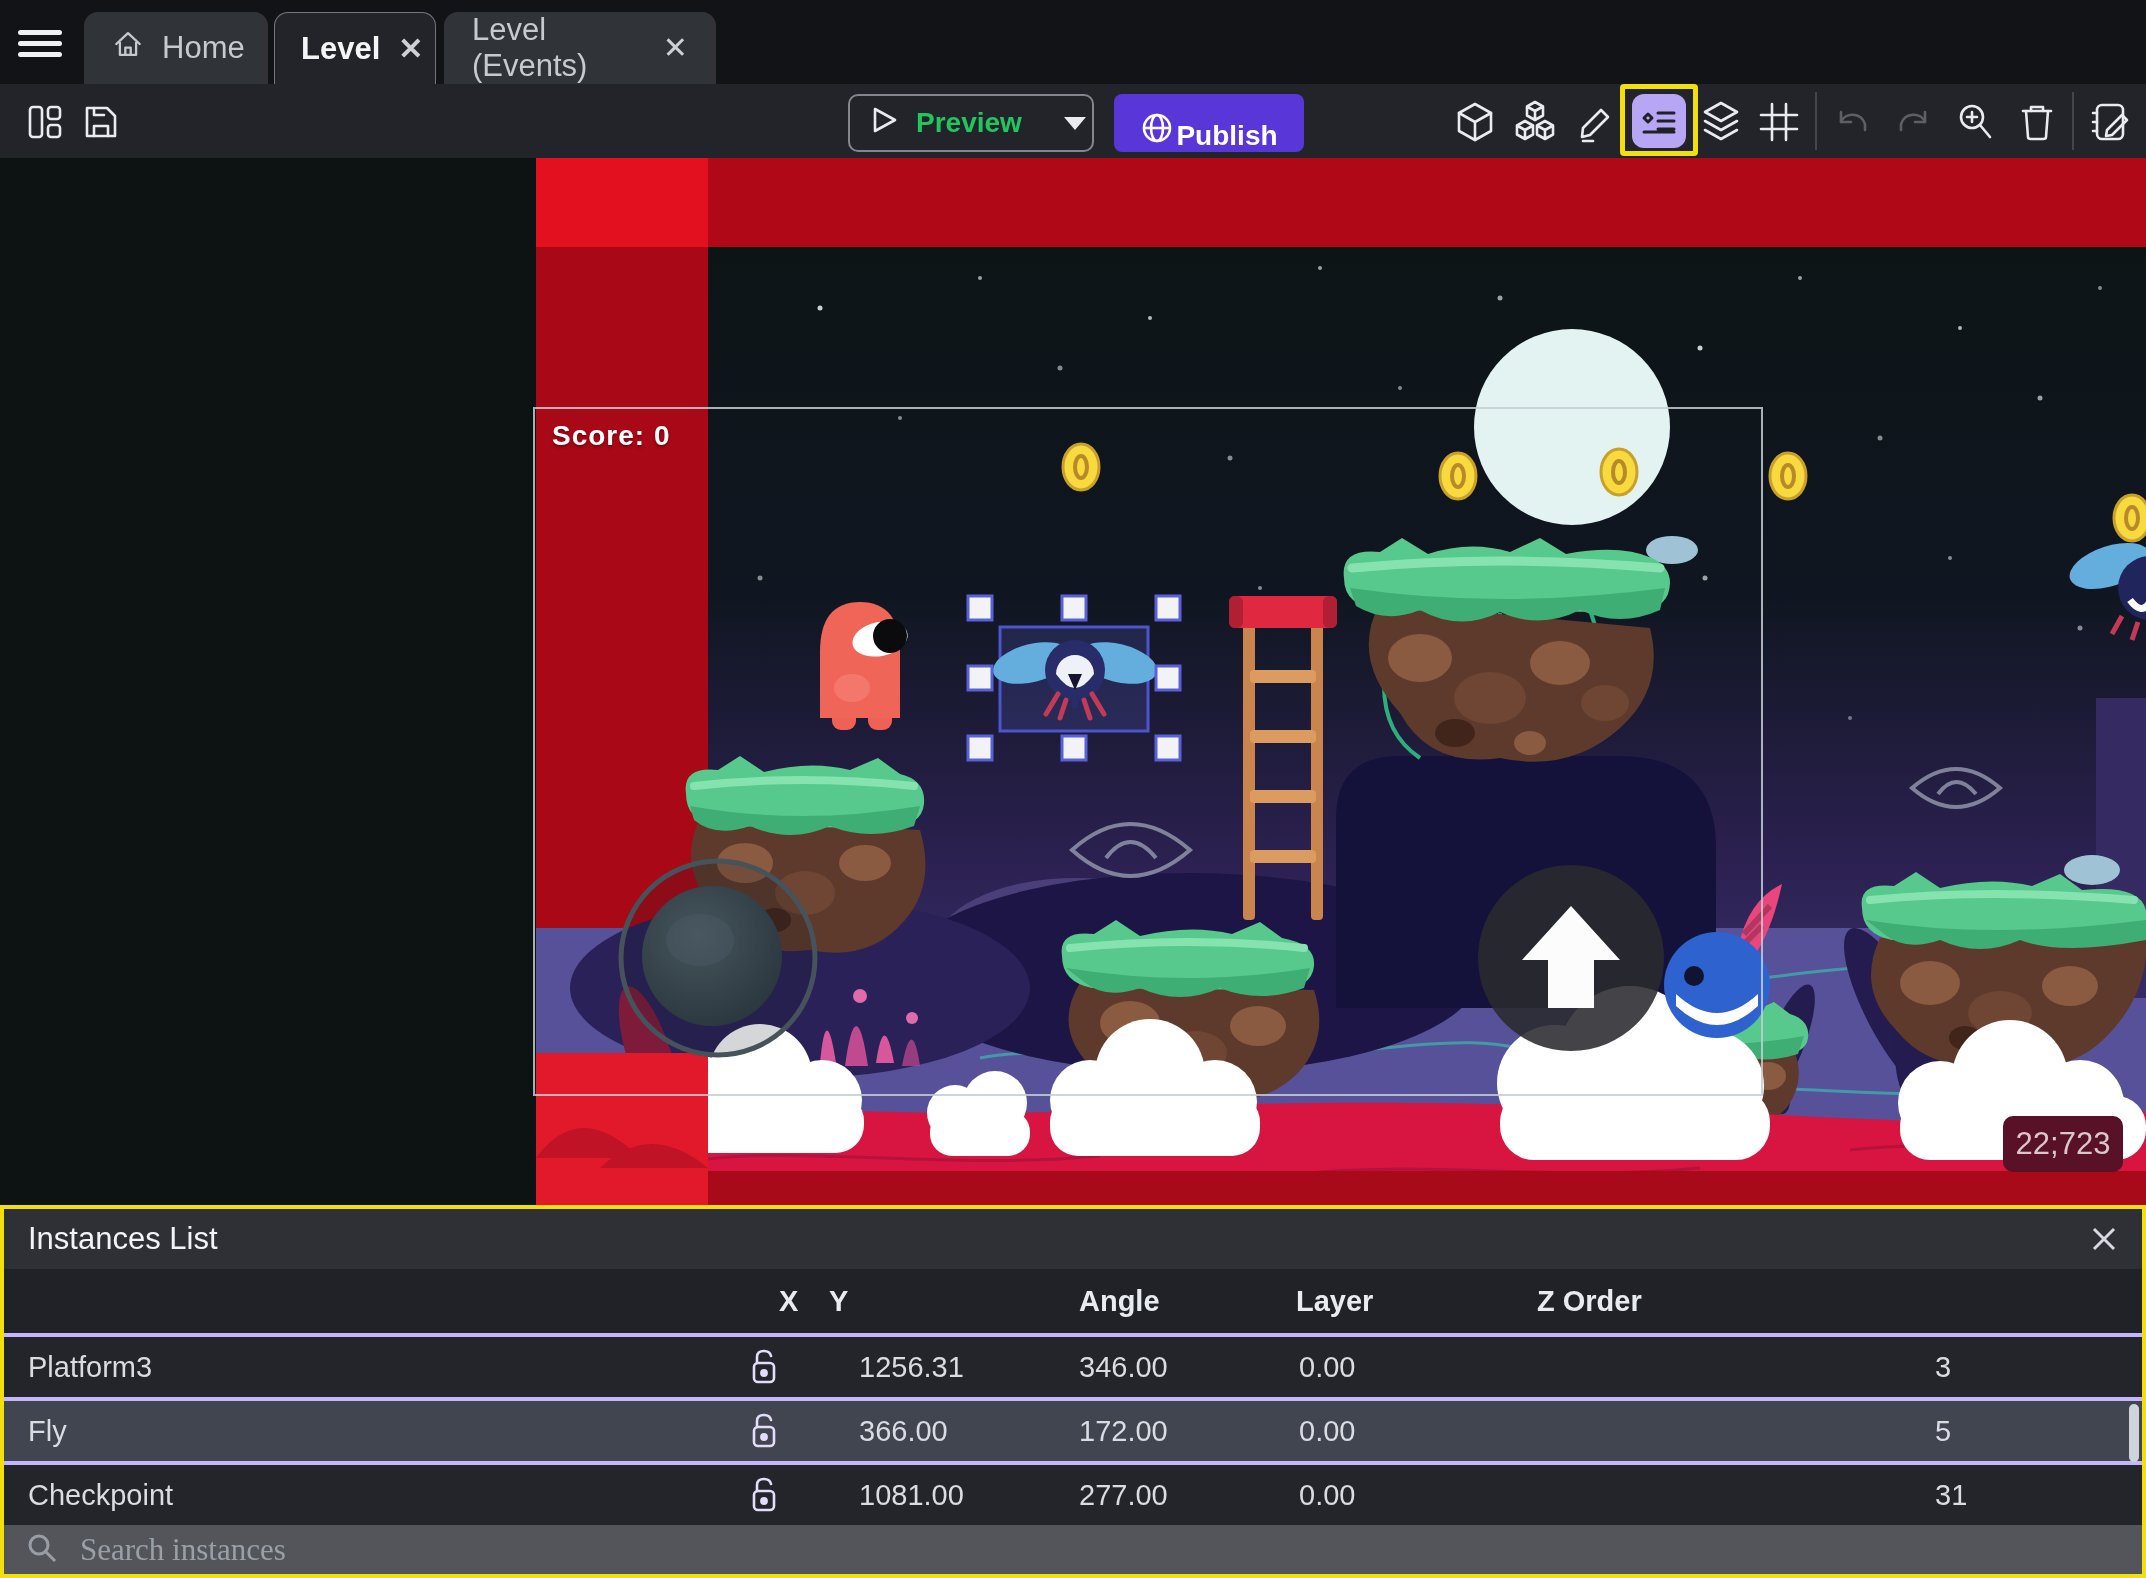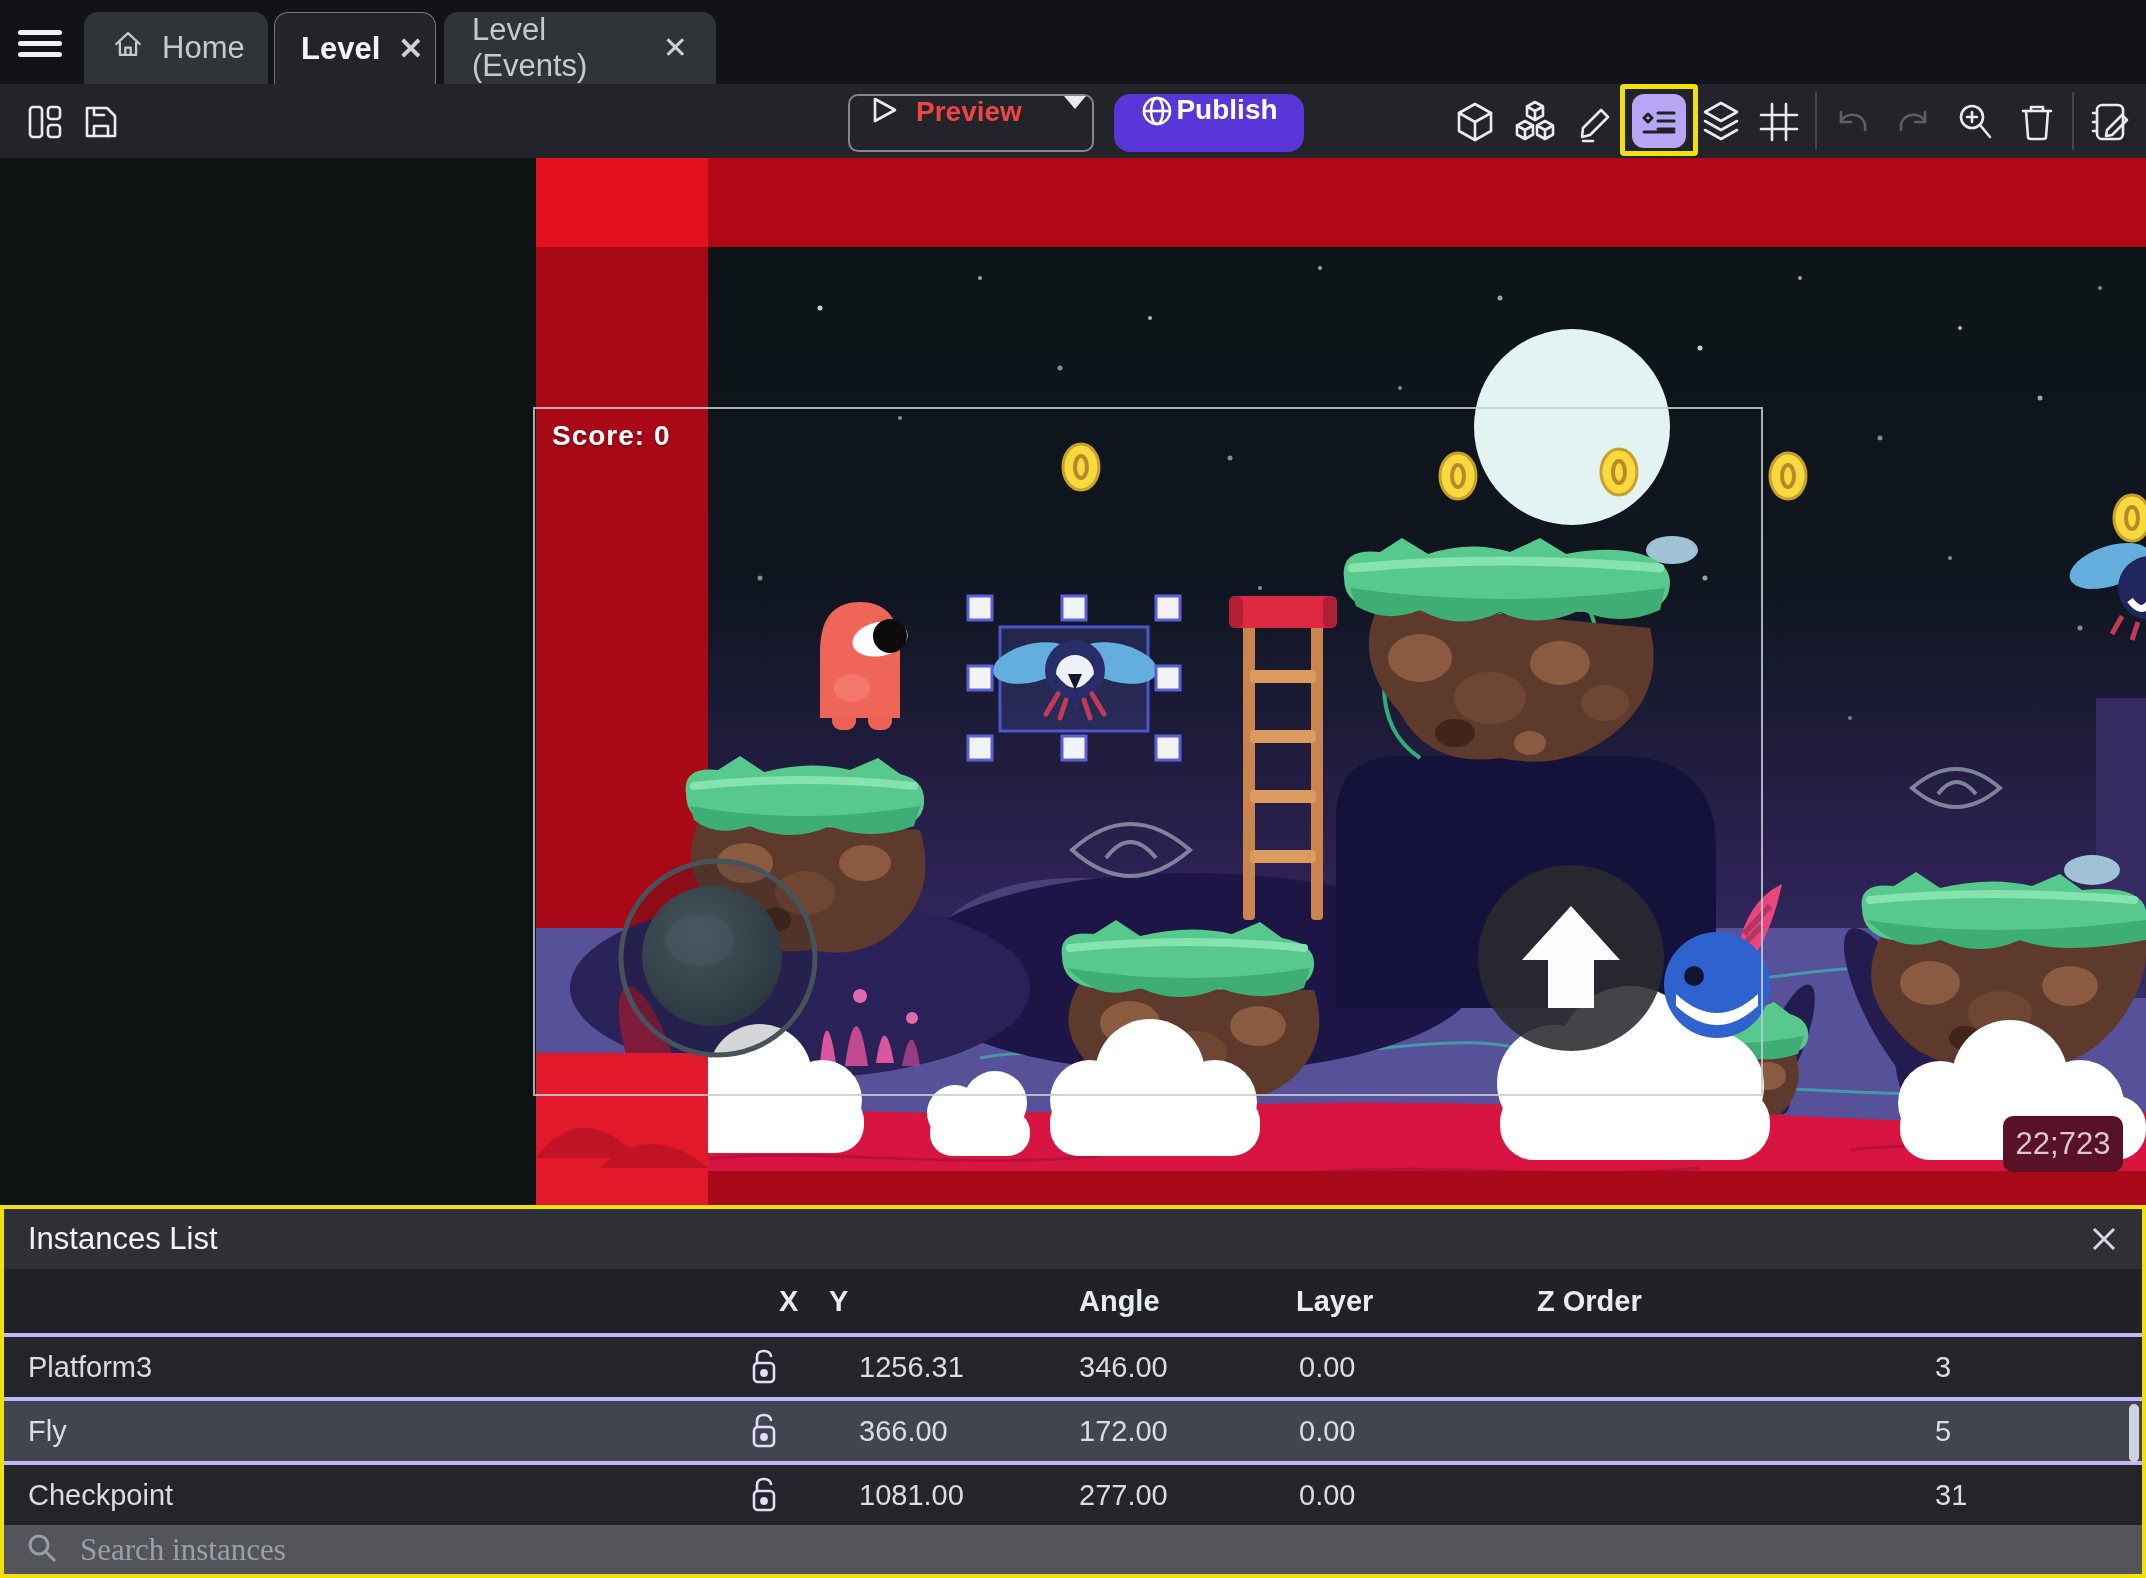--- a/index.html
+++ b/index.html
@@ -19,28 +19,28 @@
   .ticon-home svg { width:36px; height:36px; stroke:#c6c9cf; stroke-width:2.6; fill:none;
                     stroke-linecap:round; stroke-linejoin:round; }
 
   
   .toolbar { position:absolute; left:0; top:84px; width:2146px; height:74px; background:#222429; }
   .tbicon { position:absolute; top:15px; width:46px; height:46px; display:flex; align-items:center;
             justify-content:center; cursor:pointer; }
   .tbicon svg { stroke:#e9ebf1; stroke-width:2.6; fill:none; stroke-linecap:round; stroke-linejoin:round; }
   .tbicon.dim svg { stroke:#5c6066; }
   .btn-preview { position:absolute; left:848px; top:10px; width:246px; height:58px; border:2px solid #83868d;
-                 border-radius:10px; display:flex; color:#ef4444; font-weight:bold;
+                 border-radius:10px; display:flex; align-items:center; color:#22c55e; font-weight:bold;
                  font-size:28px; cursor:pointer; }
   .btn-preview .play { margin:0 18px 0 22px; }
   .btn-preview .divider { width:2px; height:58px; background:#83868d; margin-left:22px; }
   .btn-preview .caret { width:0; height:0; border-left:11px solid transparent; border-right:11px solid transparent;
                         border-top:13px solid #e9ebf1; margin:0 20px; }
   .btn-publish { position:absolute; left:1114px; top:10px; width:190px; height:58px; background:#5936d8;
-                 border-radius:16px; display:flex; align-items:flex-start; justify-content:center; gap:2px;
+                 border-radius:8px; display:flex; align-items:flex-end; justify-content:center; gap:2px;
                  color:#ffffff; font-weight:bold; font-size:28px; cursor:pointer; }
   .inst-highlight { position:absolute; left:1620px; top:0px; width:78px; height:72px;
                     border:5px solid #f2e00e; border-radius:4px; }
   .inst-active-bg { position:absolute; left:1632px; top:10px; width:54px; height:54px; background:#b7a6f3;
                     border-radius:12px; display:flex; align-items:center; justify-content:center; cursor:pointer; }
   .inst-active-bg svg { stroke:#1f2126; stroke-width:3; fill:none; stroke-linecap:round; stroke-linejoin:round; }
   .tb-div { position:absolute; top:8px; width:2px; height:58px; background:#43464c; }
 
   
   .canvas { position:absolute; left:0; top:158px; width:2146px; height:1047px; background:#0c1312; cursor:crosshair; }

